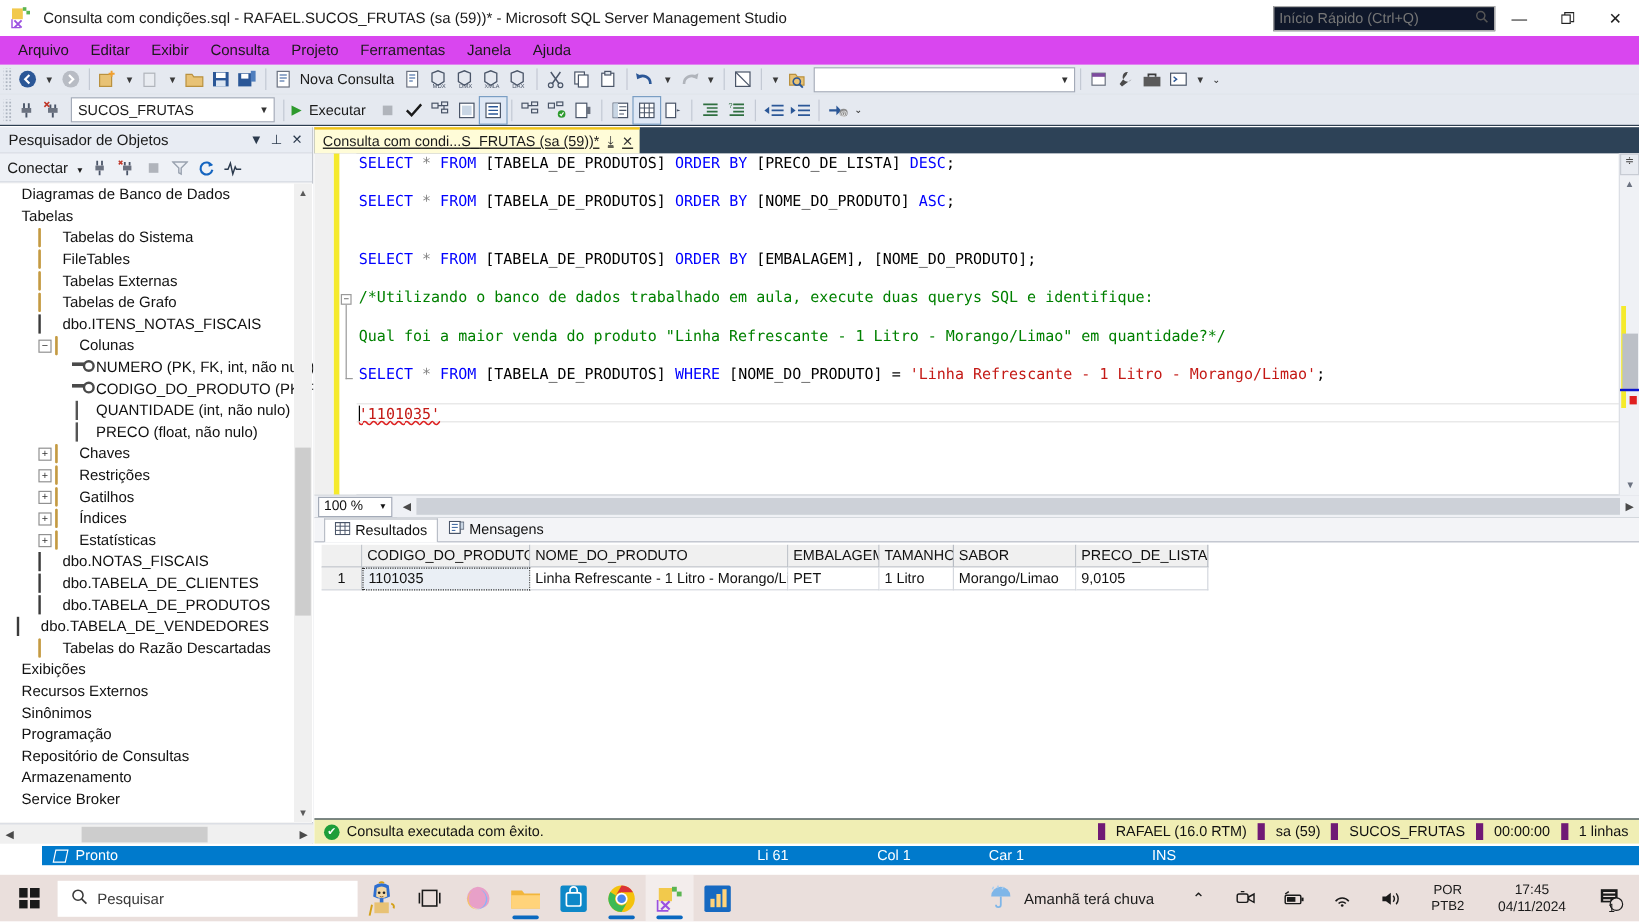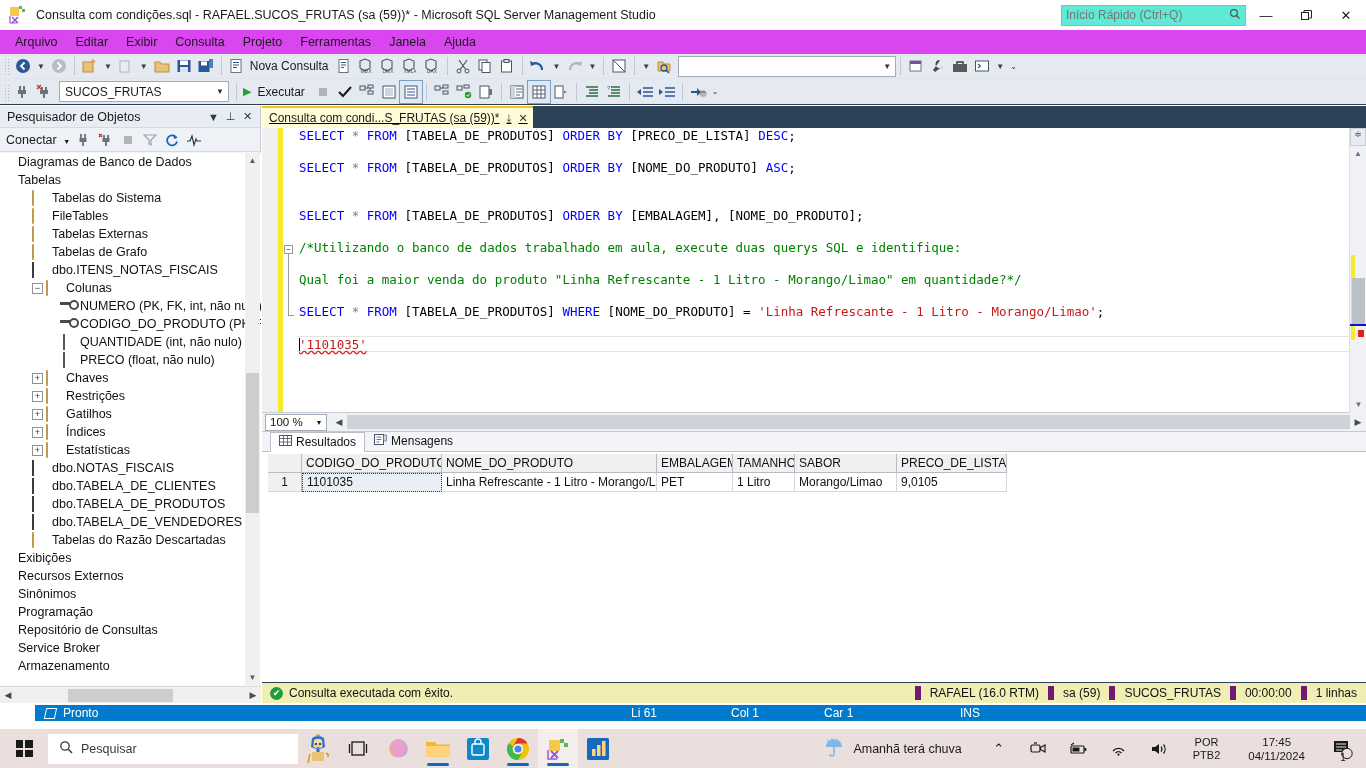--- a/index.html
+++ b/index.html
@@ -23,21 +23,21 @@
     width: 20px; height: 20px; margin-left: 8px; margin-right: 8px;
     position: relative; flex: 0 0 auto;
   }
   .title-text {
     font-size: 12.5px; color: #1a1a1a; white-space: nowrap;
   }
   .title-right {
     margin-left: auto; display: flex; align-items: center; height: 30px;
   }
   .quicklaunch {
-    width: 185px; height: 21px; border: 1px solid #ababab; background: #5eead4;
+    width: 185px; height: 21px; border: 1px solid #ababab; background: #0f172a;
     display: flex; align-items: center; padding: 0 4px;
     font-size: 12px; color: #767676;
   }
   .quicklaunch .ql-text { flex: 1; }
   .winbtn {
     width: 40px; height: 30px; display: flex; align-items: center; justify-content: center;
     font-size: 13px; color: #222;
   }
 
   
@@ -784,21 +784,21 @@
         <div class="tn" style="padding-left: 18px;">
           <span class="exp none"></span>
           <span class="ic"><span class="ic-table"></span></span>
           <span>dbo.TABELA_DE_CLIENTES</span>
         </div>
         <div class="tn" style="padding-left: 18px;">
           <span class="exp none"></span>
           <span class="ic"><span class="ic-table"></span></span>
           <span>dbo.TABELA_DE_PRODUTOS</span>
         </div>
-        <div class="tn" style="padding-left: 18px;">
+        <div class="tn" style="padding-left: 0;">
           <span class="exp none"></span>
           <span class="ic"><span class="ic-table"></span></span>
           <span>dbo.TABELA_DE_VENDEDORES</span>
         </div>
         <div class="tn" style="padding-left: 18px;">
           <span class="exp none"></span>
           <span class="ic"><span class="ic-folder"></span></span>
           <span>Tabelas do Razão Descartadas</span>
         </div>
         <div class="tn" style="padding-left: 4px;">
@@ -822,26 +822,26 @@
           <span>Programação</span>
         </div>
         <div class="tn" style="padding-left: 4px;">
           <span class="exp none"></span>
           <span class="ic" style="width: 0px; margin-right: 0px;"></span>
           <span>Repositório de Consultas</span>
         </div>
         <div class="tn" style="padding-left: 4px;">
           <span class="exp none"></span>
           <span class="ic" style="width: 0px; margin-right: 0px;"></span>
+          <span>Armazenamento</span>
+        </div>
+        <div class="tn" style="padding-left: 4px;">
+          <span class="exp none"></span>
+          <span class="ic" style="width: 0px; margin-right: 0px;"></span>
           <span>Service Broker</span>
-        </div>
-        <div class="tn" style="padding-left: 4px;">
-          <span class="exp none"></span>
-          <span class="ic" style="width: 0px; margin-right: 0px;"></span>
-          <span>Armazenamento</span>
         </div>
       </div>
 
     <div class="oe-vscroll">
       <div class="arrow">▲</div>
       <div class="thumb" style="top:220px;height:140px;"></div>
       <div class="arrow" style="position:absolute;bottom:0;width:15px;">▼</div>
     </div>
 
     <div class="oe-hscroll">

